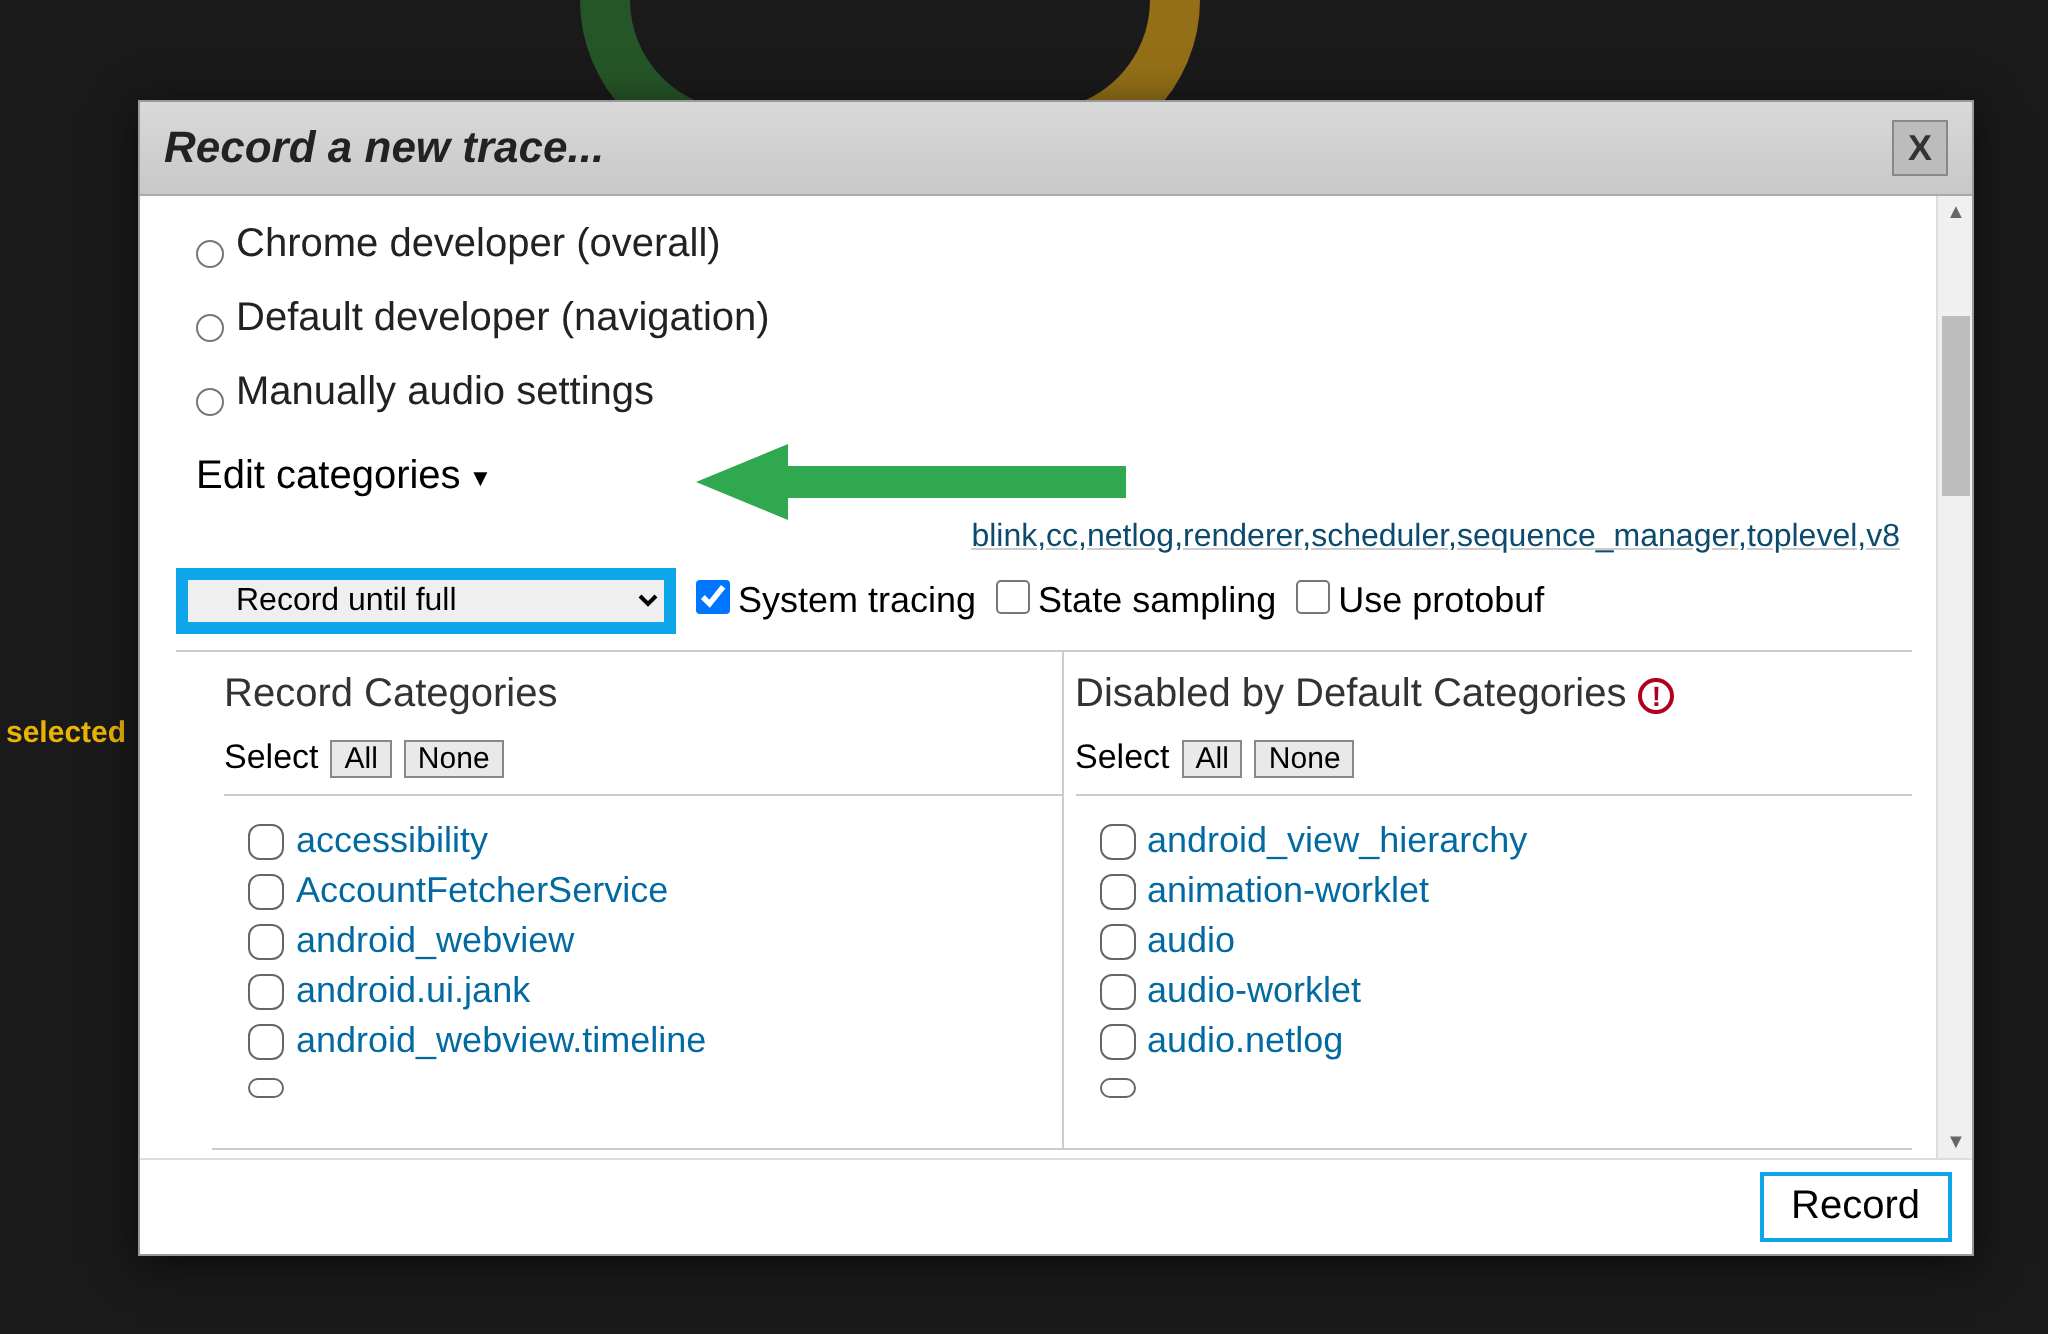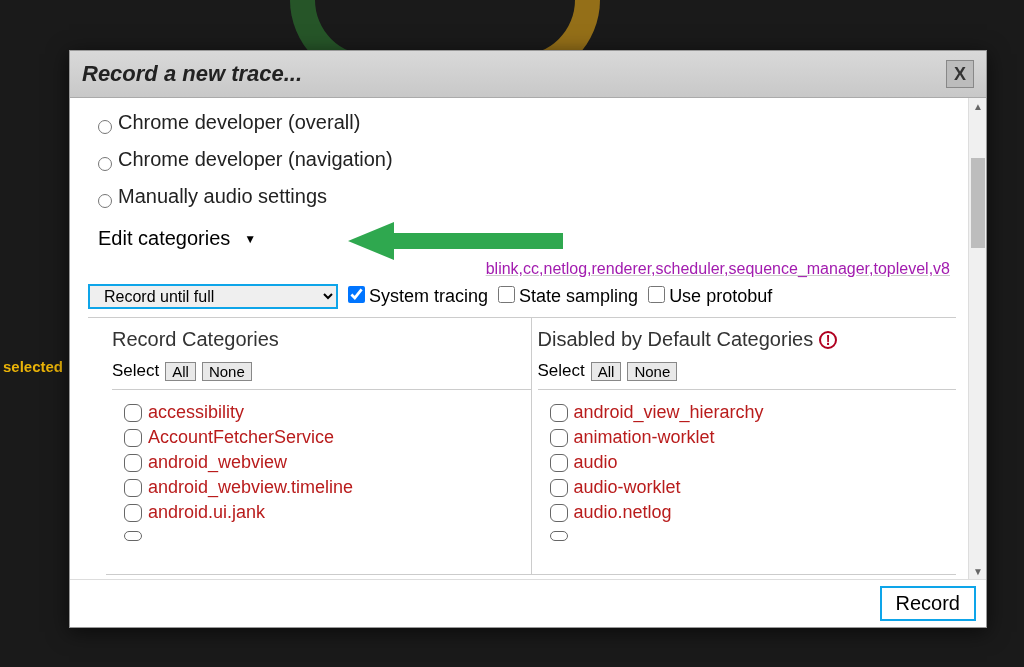--- a/index.html
+++ b/index.html
@@ -48,37 +48,37 @@
       overflow: hidden;
     }
     .vscroll { position: absolute; right: 0; top: 0; width: 18px; height: 100%; background: #f0f0f0; border-left: 1px solid #ddd;}
     .vscroll-arrow { width: 18px; height: 16px; display:flex; align-items:center; justify-content:center; font-size: 10px; color:#666; cursor:pointer;}
     .vscroll-thumb { position: absolute; left: 2px; top: 60px; width: 14px; height: 90px; background: #bdbdbd;}
     .content { padding: 4px 30px 4px 18px; height: 100%; display:flex; flex-direction:column; }
     .radio-opts { padding: 2px 10px 6px 10px;}
     .radio-row { display: flex; align-items: flex-end; gap: 6px; padding: 7px 0; font-size: 20px; color:#222;}
     .radio-row input { width:14px; height:14px;}
     .editcat-row { display:flex; align-items:center; gap: 10px; font-size: 20px; padding: 6px 10px 10px 10px; position: relative;}
-    .editcat-summary { display:flex; align-items:center; gap:14px; cursor:pointer;}
+    .editcat-summary { display:flex; align-items:center; gap:4px; cursor:pointer;}
     .triangle { font-size: 12px; color:#000;}
     .arrow-annot { position: absolute; left: 260px; top: -2px; pointer-events:none;}
-    .cats-path { text-align: right; padding: 0 6px 4px 0; font-size: 16px; color: #a21caf; text-decoration: underline; text-decoration-color: #ccc;}
+    .cats-path { text-align: right; padding: 0 6px 4px 0; font-size: 16px; color: #0c4a6e; text-decoration: underline; text-decoration-color: #ccc;}
     .option-bar { display:flex; align-items:center; gap:10px; font-size: 18px; padding: 2px 0 8px 0; border-bottom: 1px solid #ccc;}
-    .option-bar select { font-size: 16px; padding: 1px 10px; width: 250px; border:2px solid #0ea5e9;}
+    .option-bar select { font-size: 16px; padding: 1px 20px; width: 250px; border:6px solid #0ea5e9;}
     .option-bar label { display:flex; align-items:flex-start; gap:4px;}
     .option-bar input[type=checkbox]{ width:17px; height:17px;}
     .cats-columns { display:flex; flex: 1; min-height: 0; border-bottom: 1px solid #ccc; margin-left: 18px;}
     .cat-col { flex:1; padding: 10px 0 0 6px; display:flex; flex-direction:column; overflow:hidden;}
     .cat-col:first-child { border-right: 1px solid #ccc;}
     .col-title { font-size: 20px; color:#333; display:flex; align-items:center; gap:6px;}
     .warn-icon { color: #b00020; font-weight:bold; border: 2px solid #b00020; border-radius:50%; width:18px; height:18px; display:inline-flex; align-items:center; justify-content:center; font-size:14px;}
     .select-row { font-size: 17px; padding: 10px 0 8px 0; border-bottom: 1px solid #ccc; display:flex; align-items:center; gap:6px;}
     .mini-btn { background: #e9e9e9; border: 1px solid #888; padding: 0 6px; font-size: 15px; cursor:pointer;}
     .cat-list { flex:1; padding: 10px 0 0 12px; overflow:hidden;}
-    .cat-item { display:flex; align-items:center; gap:6px; font-size: 18px; color:#b91c1c; padding: 2px 0;}
+    .cat-item { display:flex; align-items:center; gap:6px; font-size: 18px; color:#0369a1; padding: 2px 0;}
     .round-check { width:18px; height:18px; border:1.5px solid #666; border-radius:6px; background:#fff; flex-shrink:0;}
     .round-check.partial { height: 10px; margin-top:4px;}
     .footer { padding: 6px 10px; display:flex; justify-content:flex-end; border-top: 1px solid #ddd;}
     .record-btn { font-size: 20px; padding: 4px 14px; background:#fff; border: 2px solid #0ea5e9; cursor:pointer;}
   </style>
 </head>
 <body>
 
 <div class="bg-arc-left"></div>
 <div class="bg-arc-right"></div>
@@ -95,21 +95,21 @@
   <div class="scroll-area">
     <div class="content">
 
       <div class="radio-opts">
         <div class="radio-row">
           <input type="radio" name="mode" style="">
           <span>Chrome developer (overall)</span>
         </div>
         <div class="radio-row">
           <input type="radio" name="mode" style="">
-          <span>Chrome developer (navigation)</span>
+          <span>Default developer (navigation)</span>
         </div>
         <div class="radio-row">
           <input type="radio" name="mode" style="">
           <span>Manually audio settings</span>
         </div>
       </div>
 
       <div class="editcat-row">
         <div class="editcat-summary">
           <span>Edit categories</span>
@@ -156,25 +156,25 @@
             <div class="cat-item">
                 <span class="round-check"></span>
                 <span>AccountFetcherService</span>
               </div>
             <div class="cat-item">
                 <span class="round-check"></span>
                 <span>android_webview</span>
               </div>
             <div class="cat-item">
                 <span class="round-check"></span>
+                <span>android.ui.jank</span>
+              </div>
+            <div class="cat-item">
+                <span class="round-check"></span>
                 <span>android_webview.timeline</span>
-              </div>
-            <div class="cat-item">
-                <span class="round-check"></span>
-                <span>android.ui.jank</span>
               </div>
             <div class="cat-item">
                 <span class="round-check partial"></span>
               </div>
           </div>
         </div>
         <div class="cat-col">
           <div class="col-title">
             <span>Disabled by Default Categories</span>
             <span class="warn-icon">!</span>

